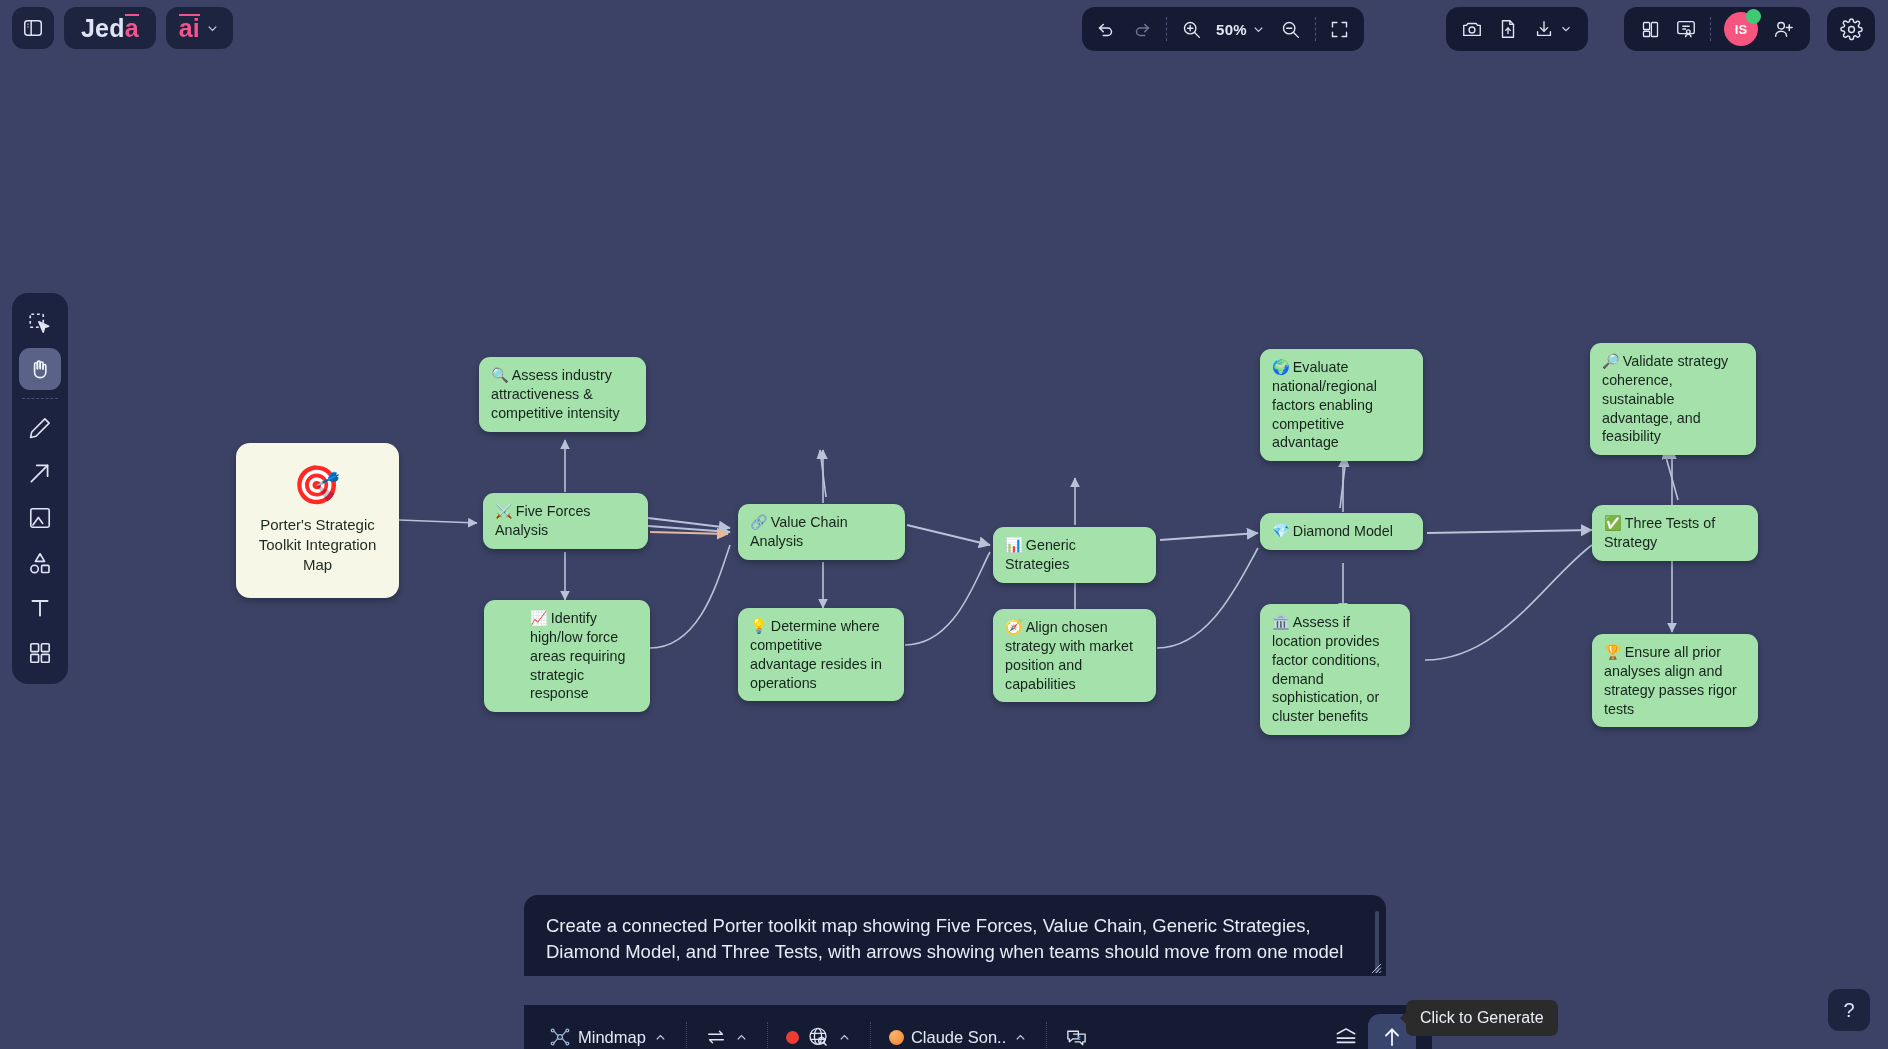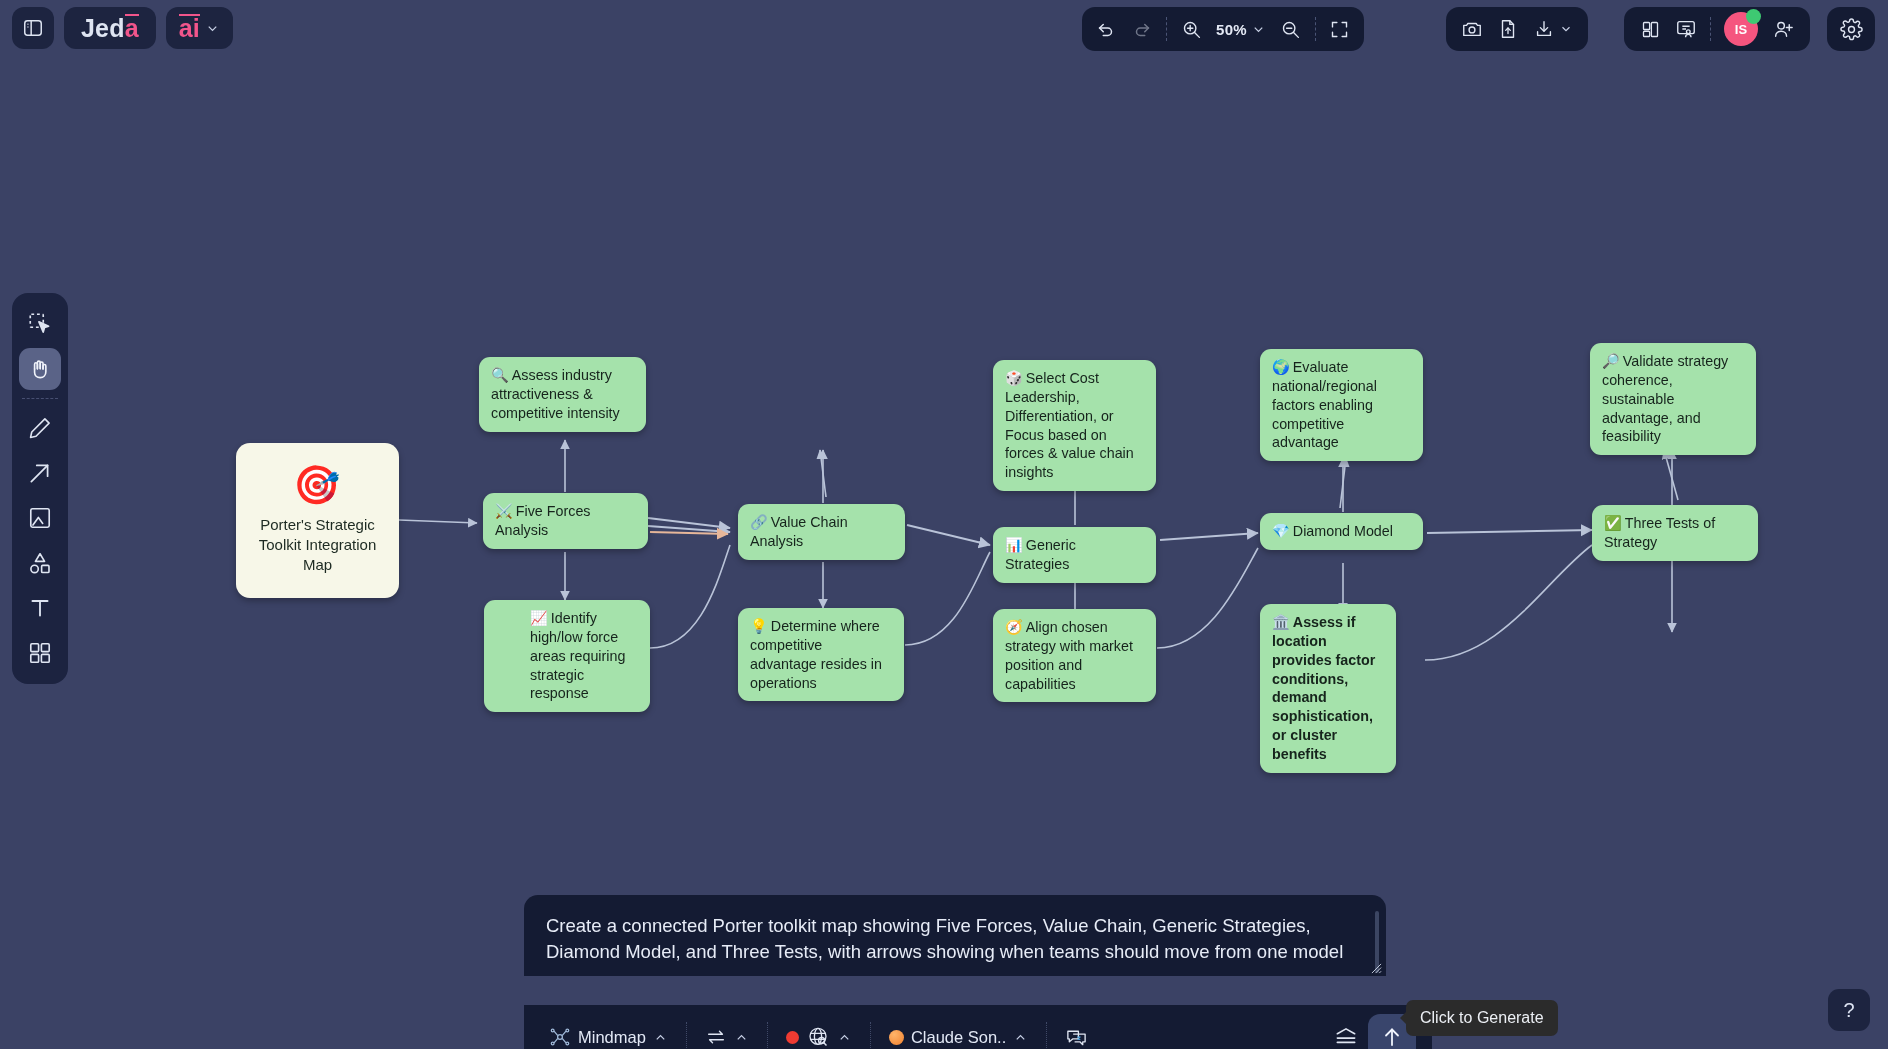--- a/index.html
+++ b/index.html
@@ -404,45 +404,45 @@
       <span class="em">📈</span><span>Identify high/low force areas requiring strategic response</span>
     </div>
 
     <div class="node green" style="left:738px; top:504px; width:167px;">
       <span class="em">🔗</span><span>Value Chain Analysis</span>
     </div>
     <div class="node green" style="left:738px; top:608px; width:166px;">
       <span class="em">💡</span><span>Determine where competitive advantage resides in operations</span>
     </div>
 
-    <div class="node green" style="left:993px; top:360px; width:163px;">
-      <span class="em">🎲</span><span>Select Cost Leadership, Differentiation, or Focus based on forces &amp; value chain insights</span>
-    </div>
     <div class="node green" style="left:993px; top:527px; width:163px;">
       <span class="em">📊</span><span>Generic Strategies</span>
     </div>
     <div class="node green" style="left:993px; top:609px; width:163px;">
       <span class="em">🧭</span><span>Align chosen strategy with market position and capabilities</span>
     </div>
 
     <div class="node green" style="left:1260px; top:349px; width:163px;">
       <span class="em">🌍</span><span>Evaluate national/regional factors enabling competitive advantage</span>
     </div>
     <div class="node green" style="left:1260px; top:513px; width:163px;">
       <span class="em">💎</span><span>Diamond Model</span>
     </div>
-    <div class="node green" style="left:1260px; top:604px; width:136px;font-weight:bold;">
+    <div class="node green" style="left:1260px; top:604px; width:150px;">
       <span class="em">🏛️</span><span>Assess if location provides factor conditions, demand sophistication, or cluster benefits</span>
     </div>
 
     <div class="node green" style="left:1590px; top:343px; width:166px;">
       <span class="em">🔎</span><span>Validate strategy coherence, sustainable advantage, and feasibility</span>
     </div>
     <div class="node green" style="left:1592px; top:505px; width:166px;">
       <span class="em">✅</span><span>Three Tests of Strategy</span>
+    </div>
+    <div class="node green" style="left:1592px; top:634px; width:166px;">
+      <span class="em">🏆</span><span>Ensure all prior analyses align and strategy passes rigor tests</span>
     </div>
   </div>
 
   <div id="prompt">
     <div id="prompt-text" placeholder="Describe what you want to create...">Create a connected Porter toolkit map showing Five Forces, Value Chain, Generic Strategies, Diamond Model, and Three Tests, with arrows showing when teams should move from one model</div>
     <div id="prompt-scroll"></div>
     <svg id="resize-grip" viewBox="0 0 12 12">
       <path d="M11 1 L1 11 M11 5 L5 11 M11 9 L9 11" stroke="#cfd6e6" stroke-width="1"></path>
     </svg>
   </div>

